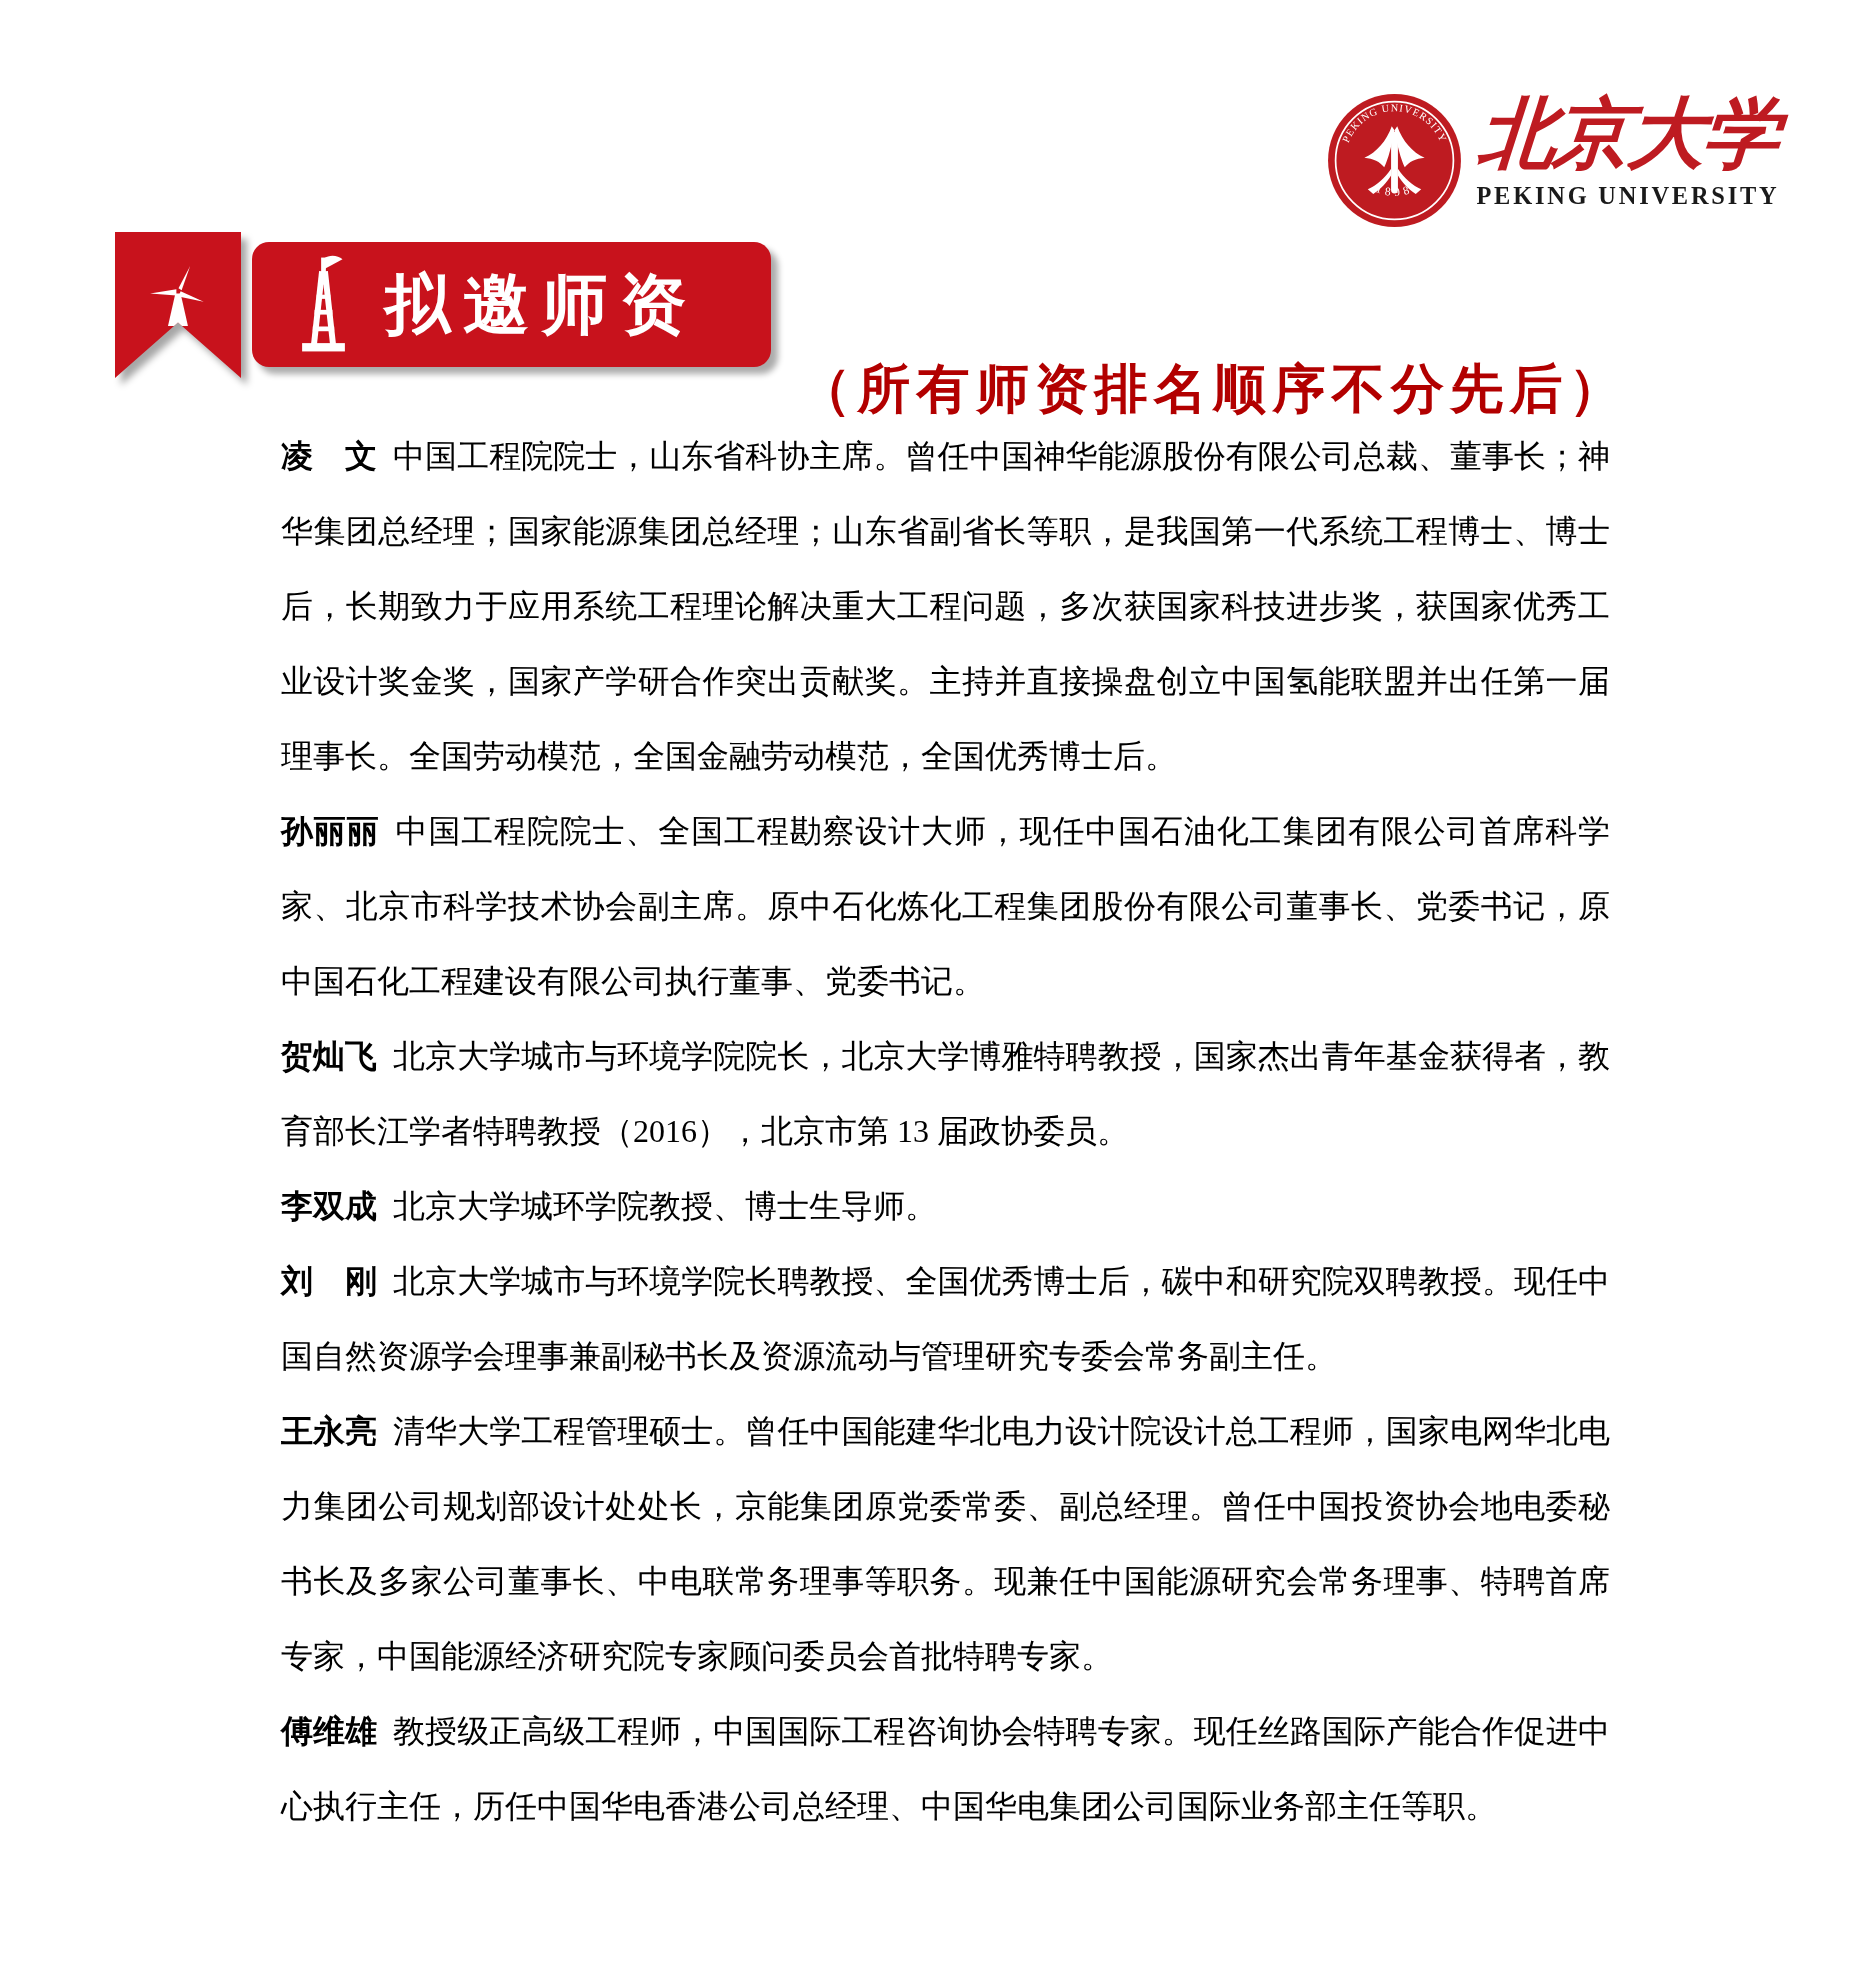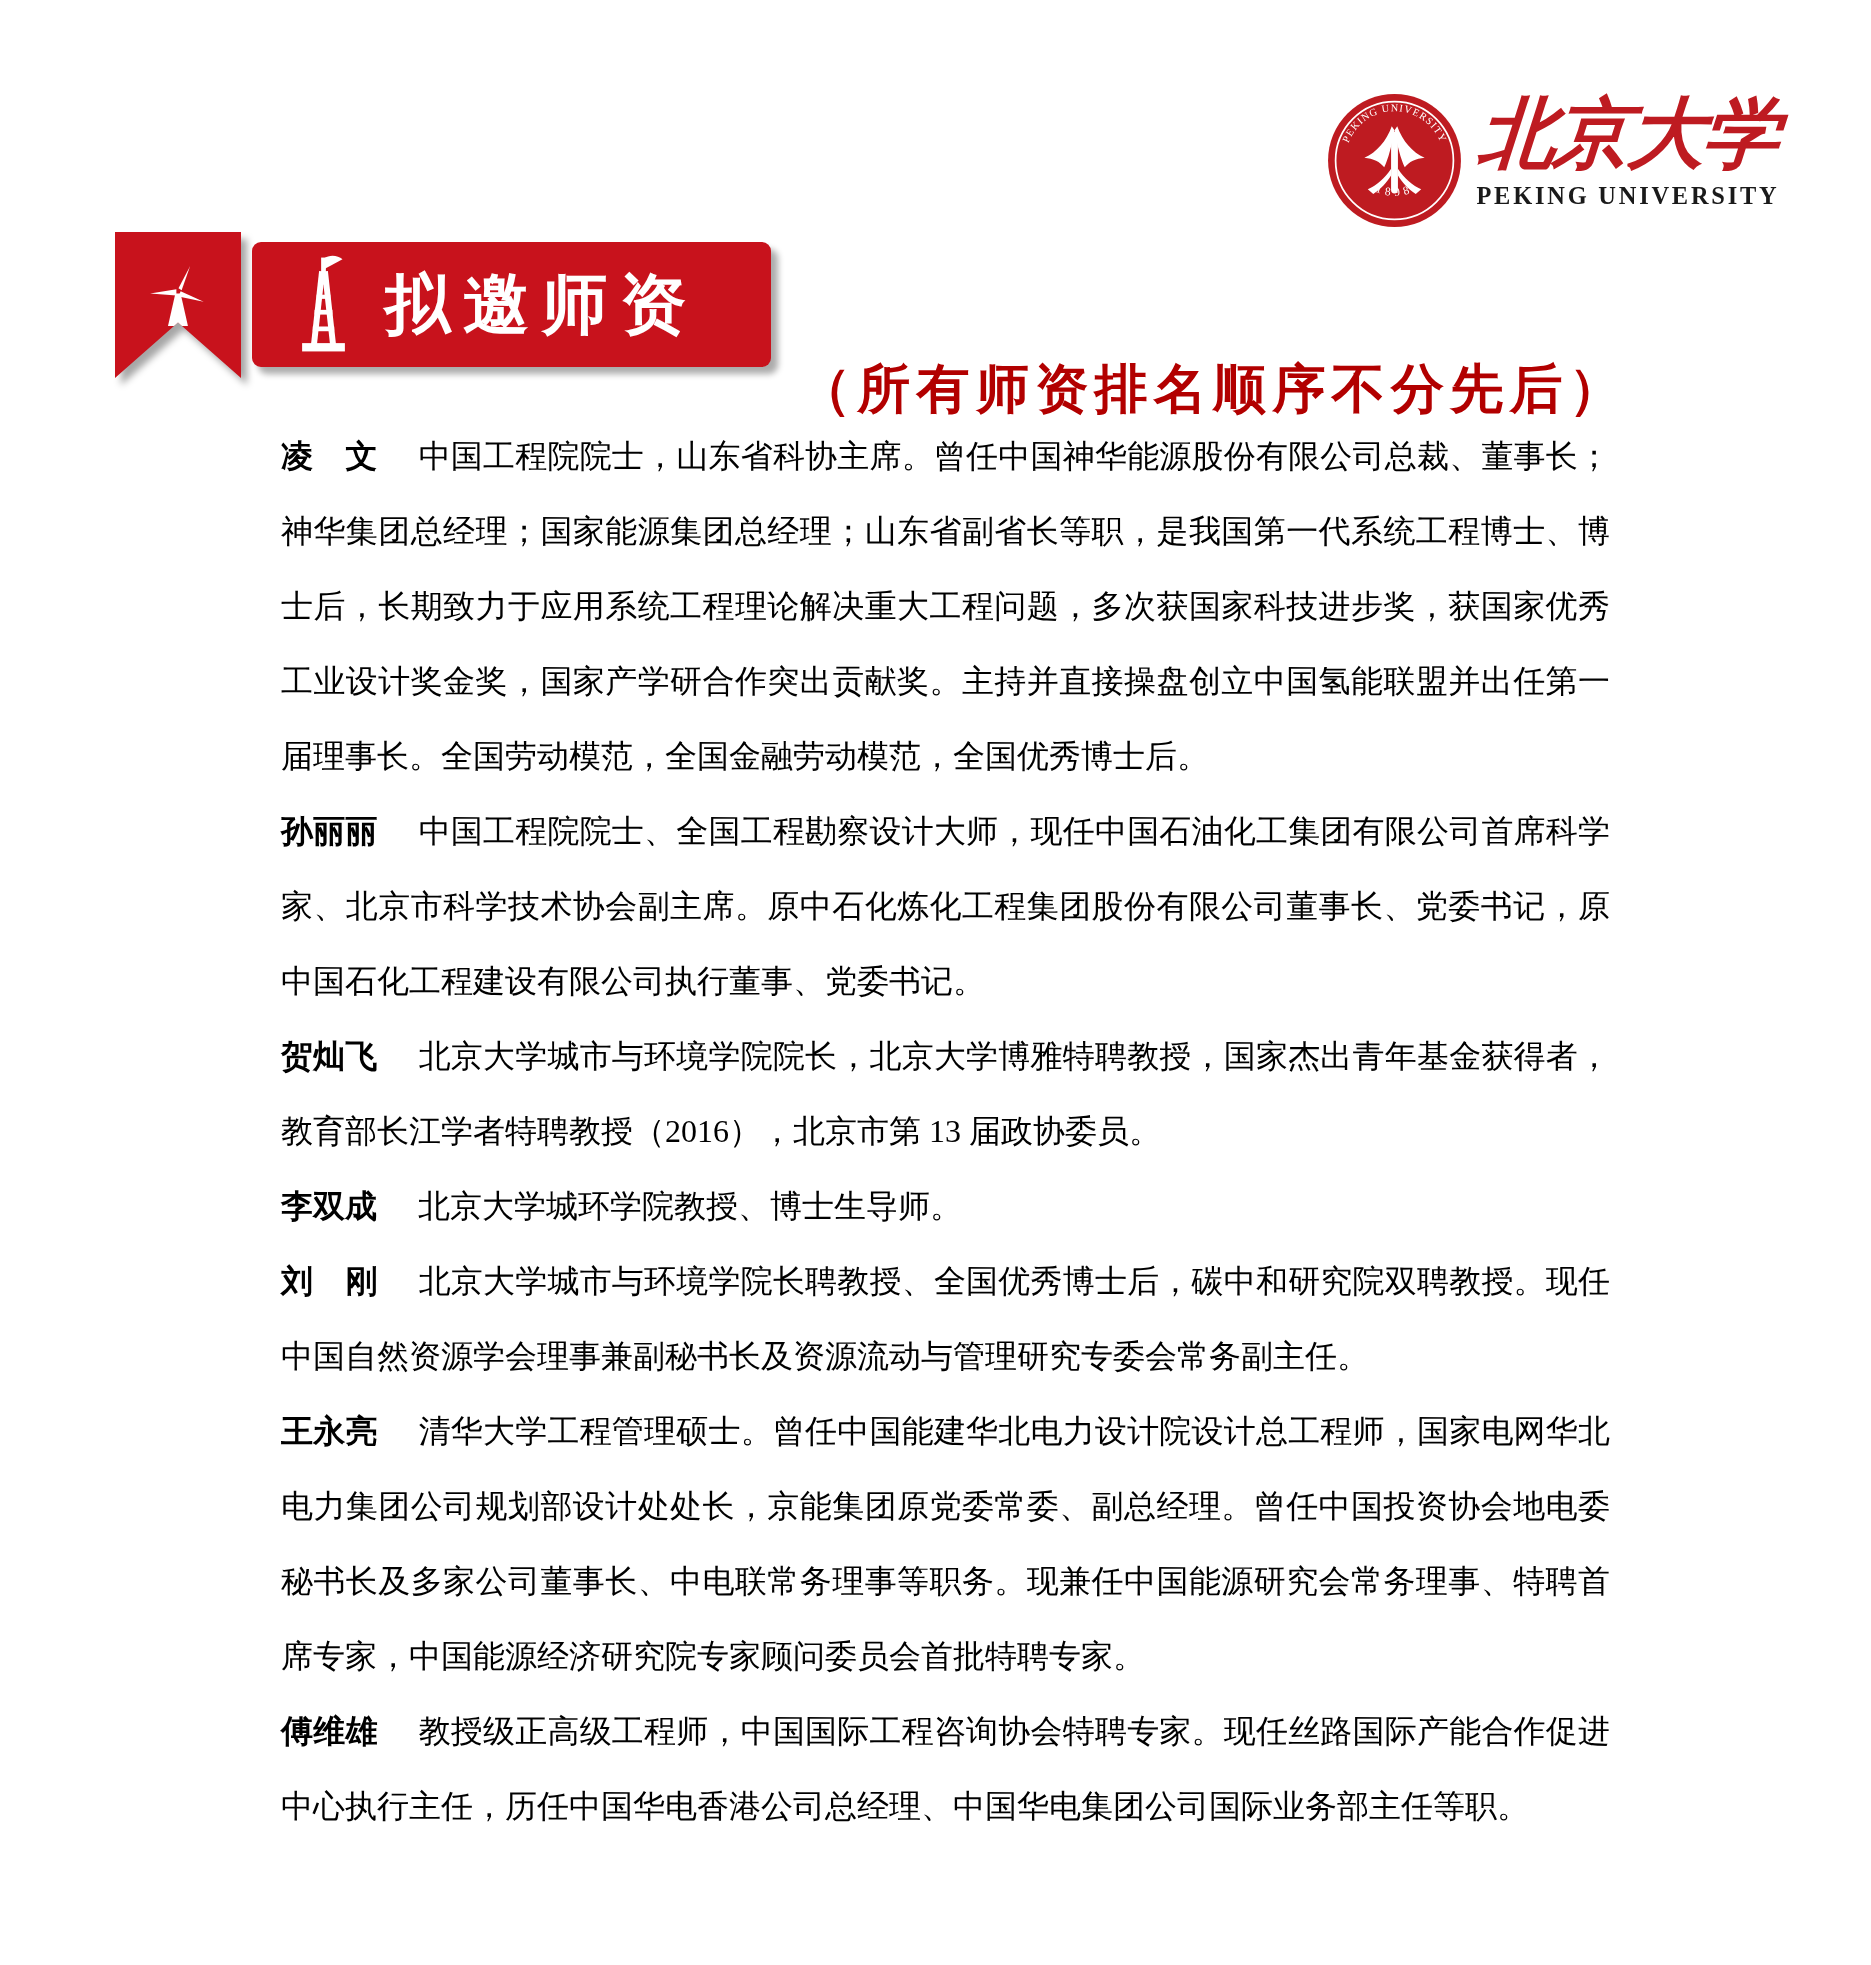--- a/index.html
+++ b/index.html
@@ -25,42 +25,42 @@
   .bookmark-wrap{position:absolute;left:115px;top:232px;filter:drop-shadow(6.3px 7px 3.9px rgba(0,0,0,.35));}
   .bookmark{
     width:126px;height:146px;background:var(--bookmark_red);
     clip-path:polygon(0 0,100% 0,100% 100%,50% 62%,0 100%);
     display:flex;justify-content:center;
   }
   .bookmark svg{margin-top:31px;}
   
   .banner{
     position:absolute;left:252px;top:242px;width:519px;height:125px;
-    background:var(--banner_red);border-radius:9px;
+    background:var(--banner_red);border-radius:17px;
     box-shadow:6.3px 7px 6.3px rgba(0,0,0,.33);
     display:flex;align-items:center;
   }
   .banner .derrick{margin-left:35px;flex:0 0 auto;}
   .banner-title{
     color:#ffffff;font-size:66px;font-weight:bold;letter-spacing:12.6px;
     margin-left:24.4px;white-space:nowrap;
   }
   .subtitle{
     position:absolute;left:798px;top:354px;
     font-size:53px;font-weight:bold;color:var(--subtitle_red);
     letter-spacing:6.3px;white-space:nowrap;text-align:right;
   }
   
   .faculty-list{
     position:absolute;left:281px;top:419px;width:1329px;
     font-size:32px;line-height:75px;color:var(--text_black);
     text-align:justify;text-justify:inter-ideograph;
   }
   .entry{margin:0;}
-  .fname{font-weight:bold;margin-right:41px;white-space:pre;}
+  .fname{font-weight:bold;margin-right:16px;white-space:pre;}
 </style>
 </head>
 <body>
 
 <div class="logo">
   <svg class="seal" viewBox="0 0 200 200">
     <defs>
       <path id="sealTop" d="M 28,100 A 72,72 0 0 1 172,100"></path>
       <path id="sealBot" d="M 44,122 A 68,68 0 0 0 156,122"></path>
     </defs>

